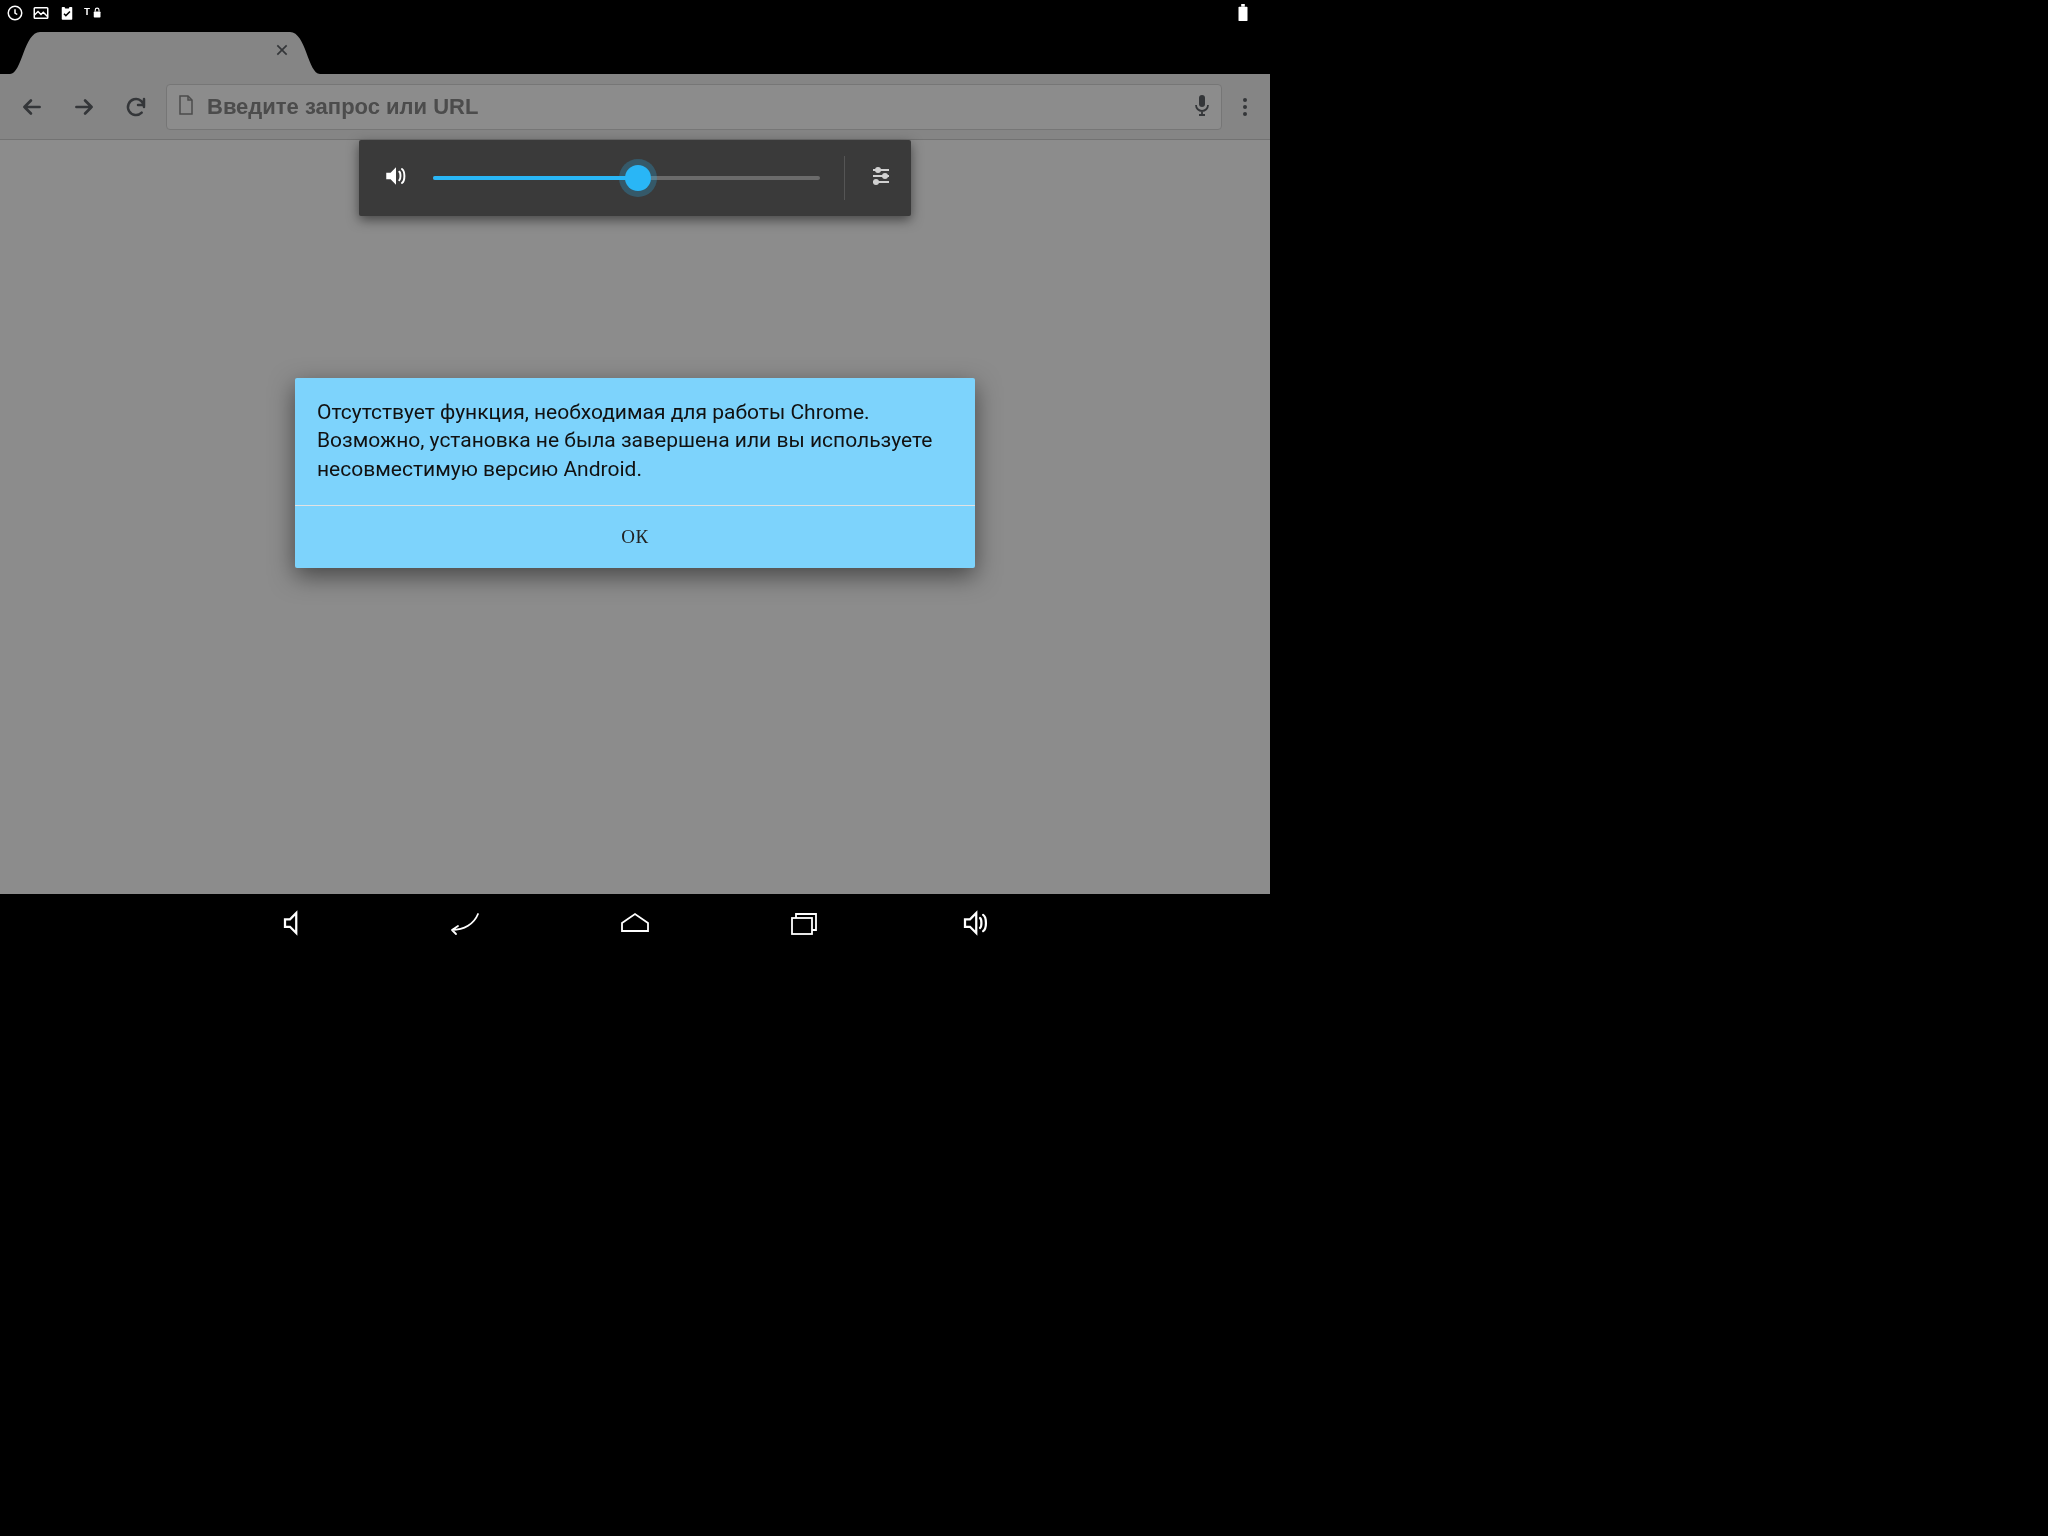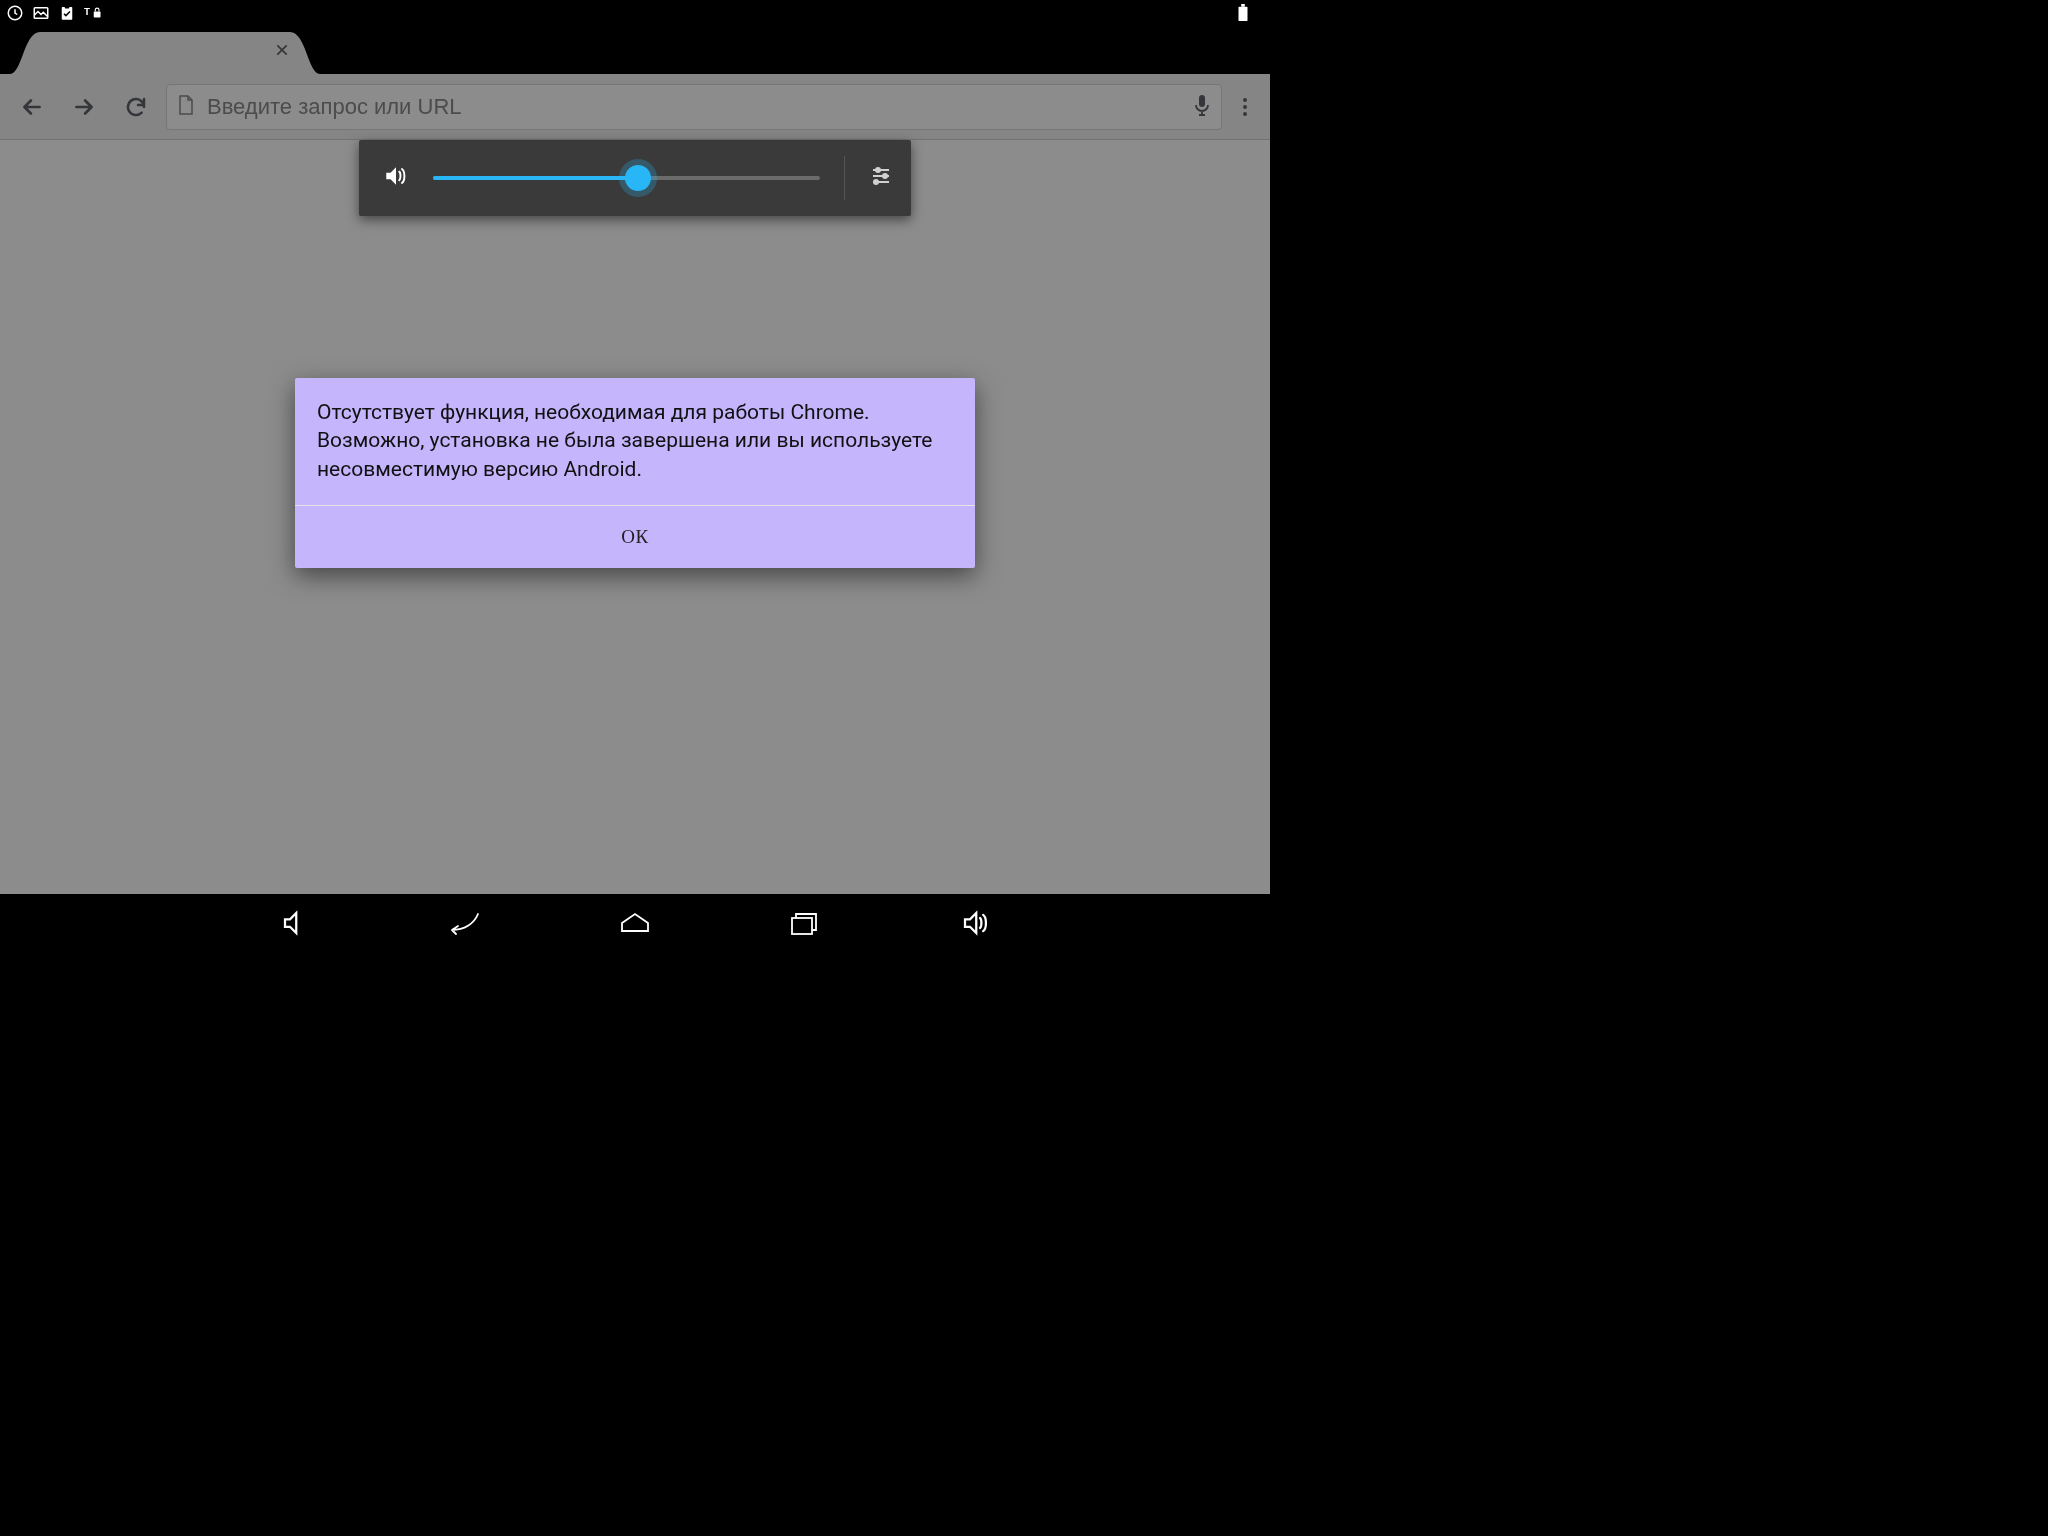--- a/index.html
+++ b/index.html
@@ -87,20 +87,21 @@
     gap: 12px;
   }
   .omnibox .page-icon { color: #7a7a7a; }
   .omnibox input {
     flex: 1;
     border: none;
     outline: none;
     font-size: 22px;
     color: #14532d;
     background: transparent;
+    font-weight: bold;
   }
   .omnibox input::placeholder { color: #8a8a8a; }
   .mic { color: #5f6368; }
   .menu-dots {
     width: 30px;
     display: flex;
     flex-direction: column;
     align-items: center;
     gap: 3px;
     cursor: pointer;
@@ -173,21 +174,21 @@
   .vol-divider { width: 1px; height: 44px; background: #555; }
   .vol-settings { color: #d0d0d0; cursor: pointer; }
 
   
   .dialog {
     position: absolute;
     top: 378px;
     left: 50%;
     transform: translateX(-50%);
     width: 680px;
-    background: #c4b5fd;
+    background: #7dd3fc;
     border-radius: 2px;
     box-shadow: 0 8px 24px rgba(0,0,0,0.5);
   }
   .dialog-body {
     padding: 20px 22px 22px 22px;
     font-size: 21px;
     line-height: 1.35;
     color: #111;
     border-bottom: 1px solid #e2e2e2;
   }

